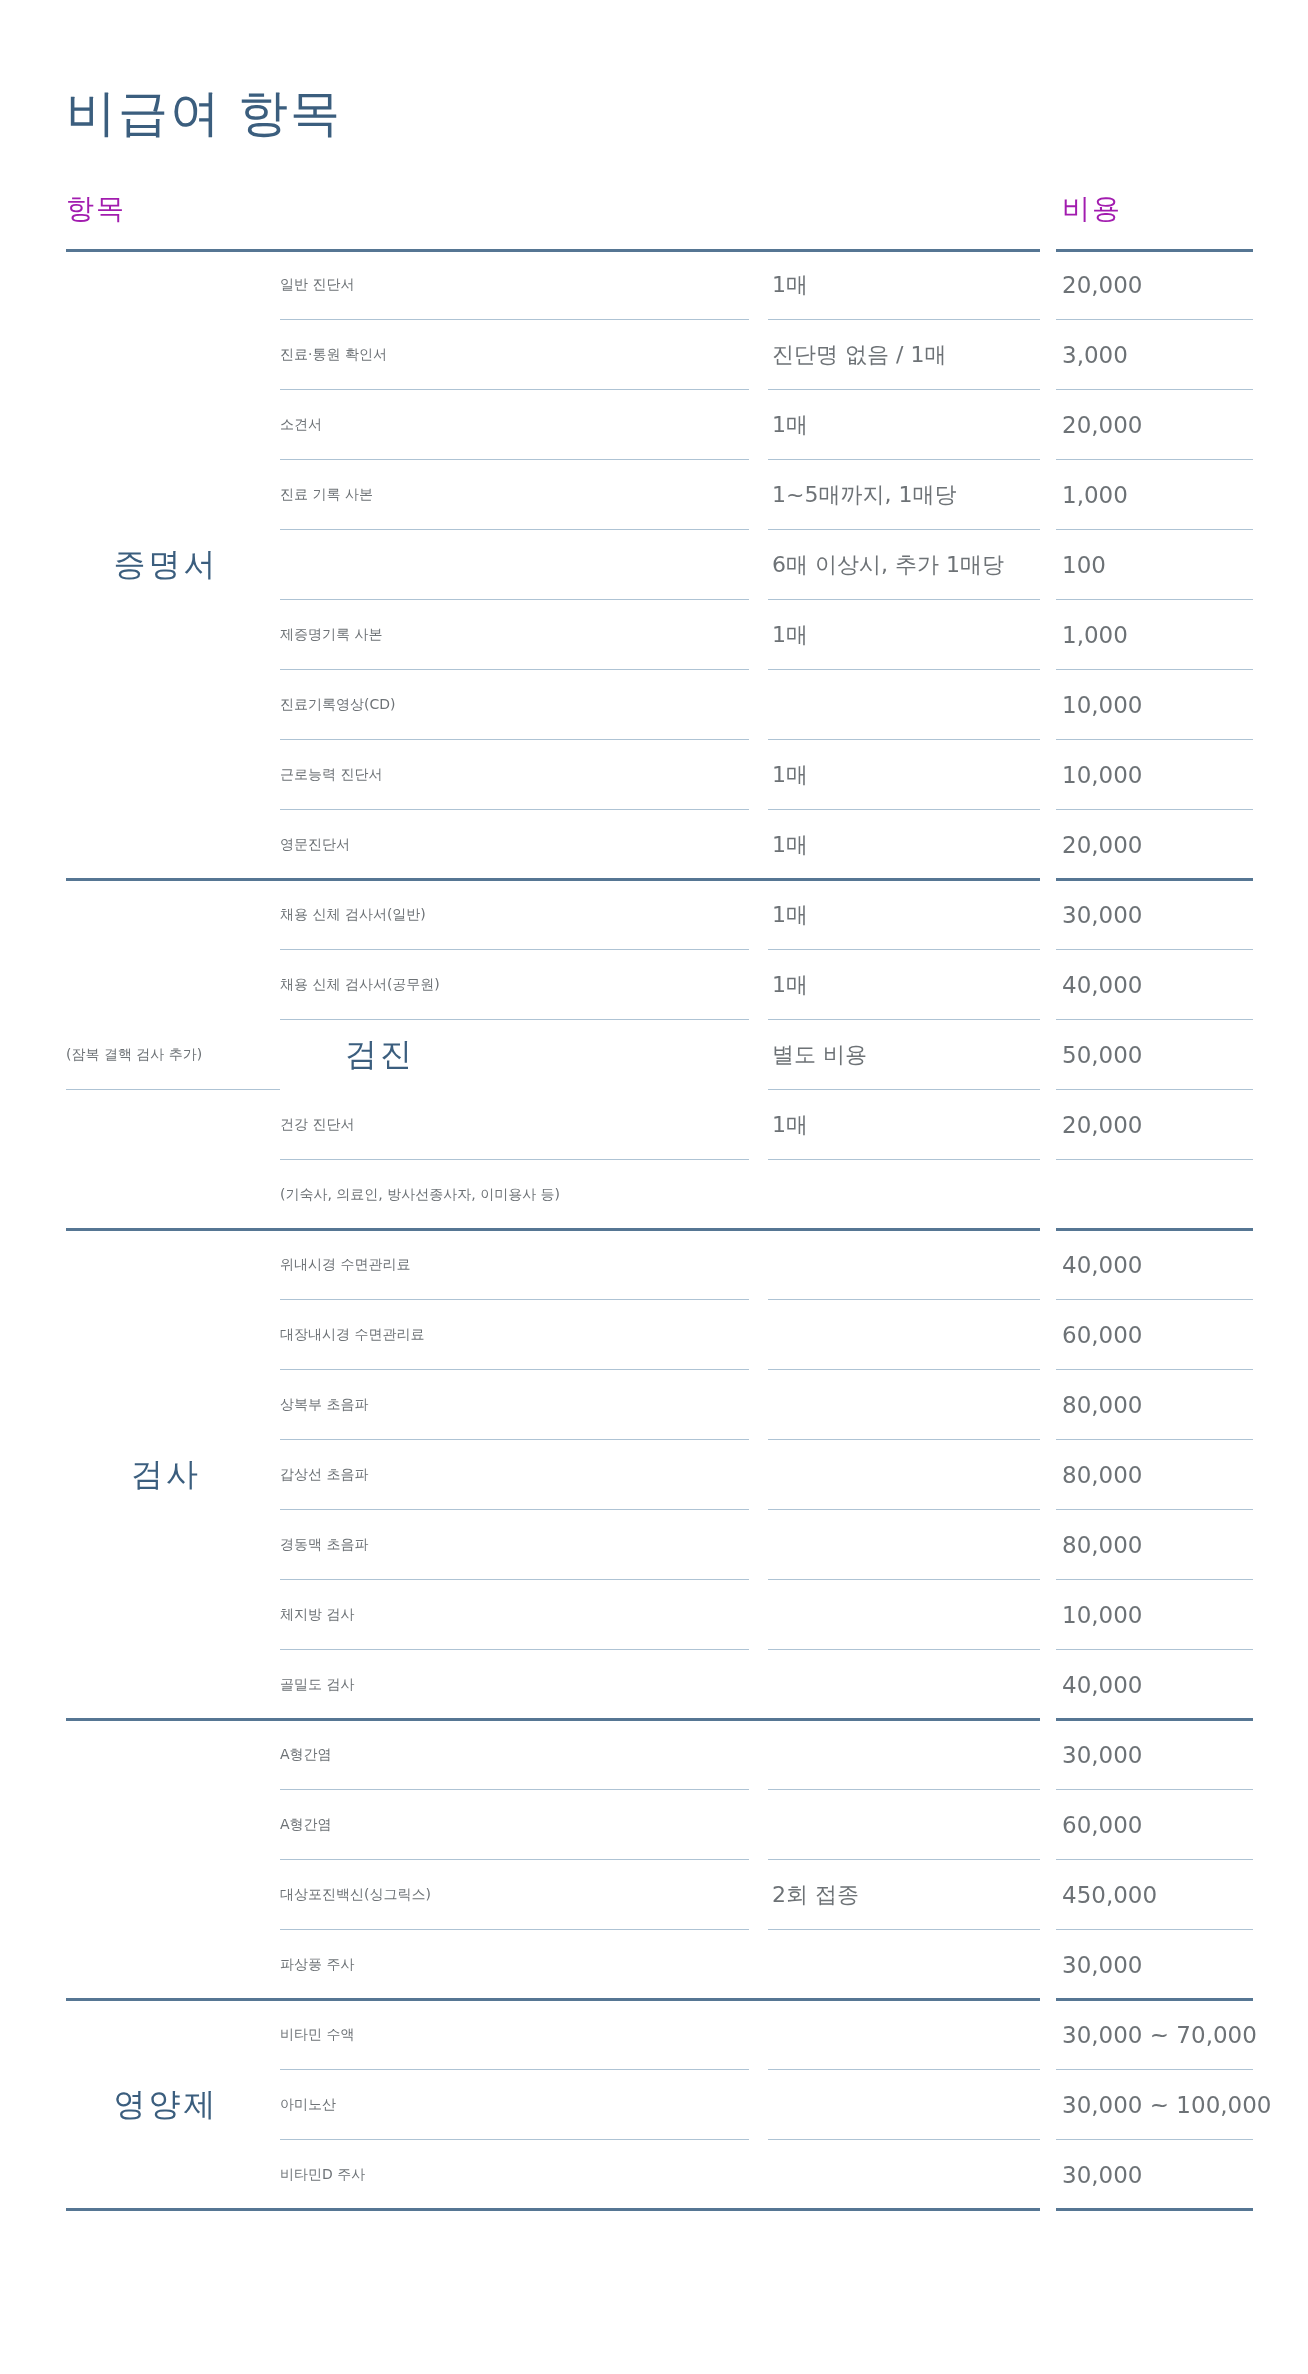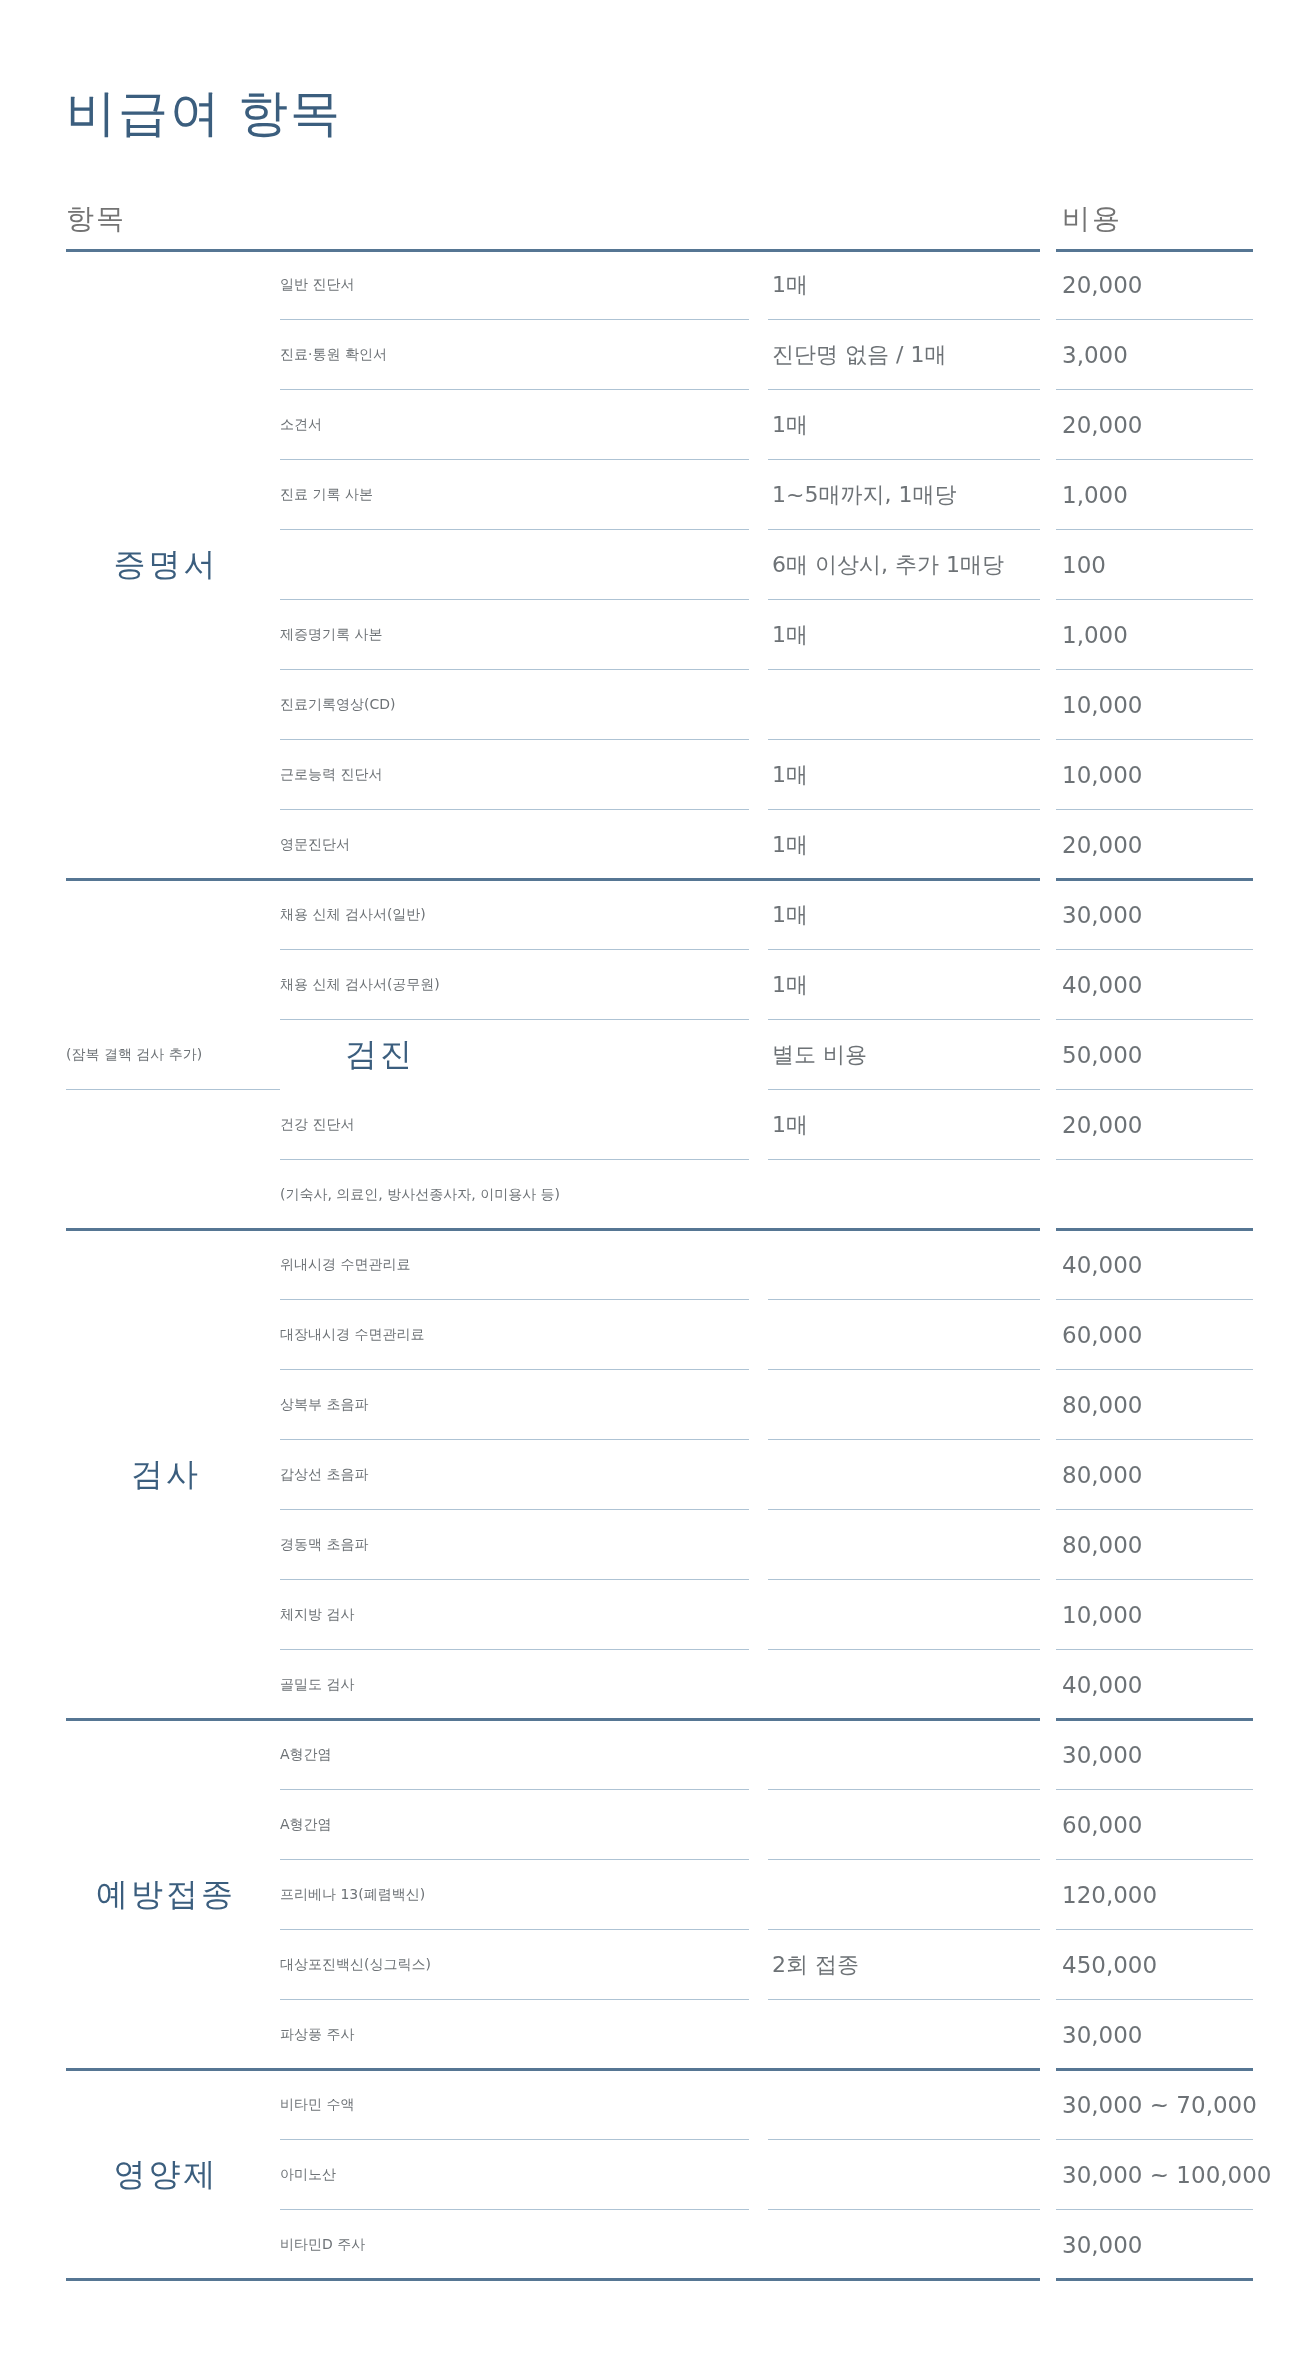--- a/index.html
+++ b/index.html
@@ -20,23 +20,23 @@
 
   
   .grid-row{
     display:grid;
     grid-template-columns:214px 469px 19px 272px 16px 197px;
     height:70px;
   }
 
   .header-row{position:relative;height:70px;}
   .col-head{
-    position:absolute;bottom:12px;
+    position:absolute;bottom:22px;
     font-family:"DejaVu Serif","Liberation Serif",serif;
-    font-size:28px;color:#737373;letter-spacing:2px;
+    font-size:28px;color:#a21caf;letter-spacing:2px;
   }
   .col-head.item{left:0;}
   .col-head.cost{left:996px;}
 
   .section{position:relative;}
 
   .thick-line{position:absolute;height:3px;background:#567693;bottom:-1px;}
   .thick-line.left-seg{left:0;width:974px;}
   .thick-line.right-seg{left:990px;width:197px;}
   .header-row .thick-line{bottom:-2px;}
@@ -274,30 +274,20 @@
           </div>
           <div class="grid-row">
             <div class="cell cat-cell"></div>
             <div class="cell item-cell">A형간염</div>
             <div class="cell gap-cell"></div>
             <div class="cell note-cell"></div>
             <div class="cell gap-cell"></div>
             <div class="cell cost-cell">60,000</div>
           </div>
           <div class="grid-row">
-            <div class="cell cat-cell">
-              <span class="cat-label">예방접종</span>
-            </div>
-            <div class="cell item-cell">프리베나 13(폐렴백신)</div>
-            <div class="cell gap-cell"></div>
-            <div class="cell note-cell"></div>
-            <div class="cell gap-cell"></div>
-            <div class="cell cost-cell">120,000</div>
-          </div>
-          <div class="grid-row">
             <div class="cell cat-cell"></div>
             <div class="cell item-cell">대상포진백신(싱그릭스)</div>
             <div class="cell gap-cell"></div>
             <div class="cell note-cell">2회 접종</div>
             <div class="cell gap-cell"></div>
             <div class="cell cost-cell">450,000</div>
           </div>
           <div class="grid-row last">
             <div class="cell cat-cell"></div>
             <div class="cell item-cell">파상풍 주사</div>

